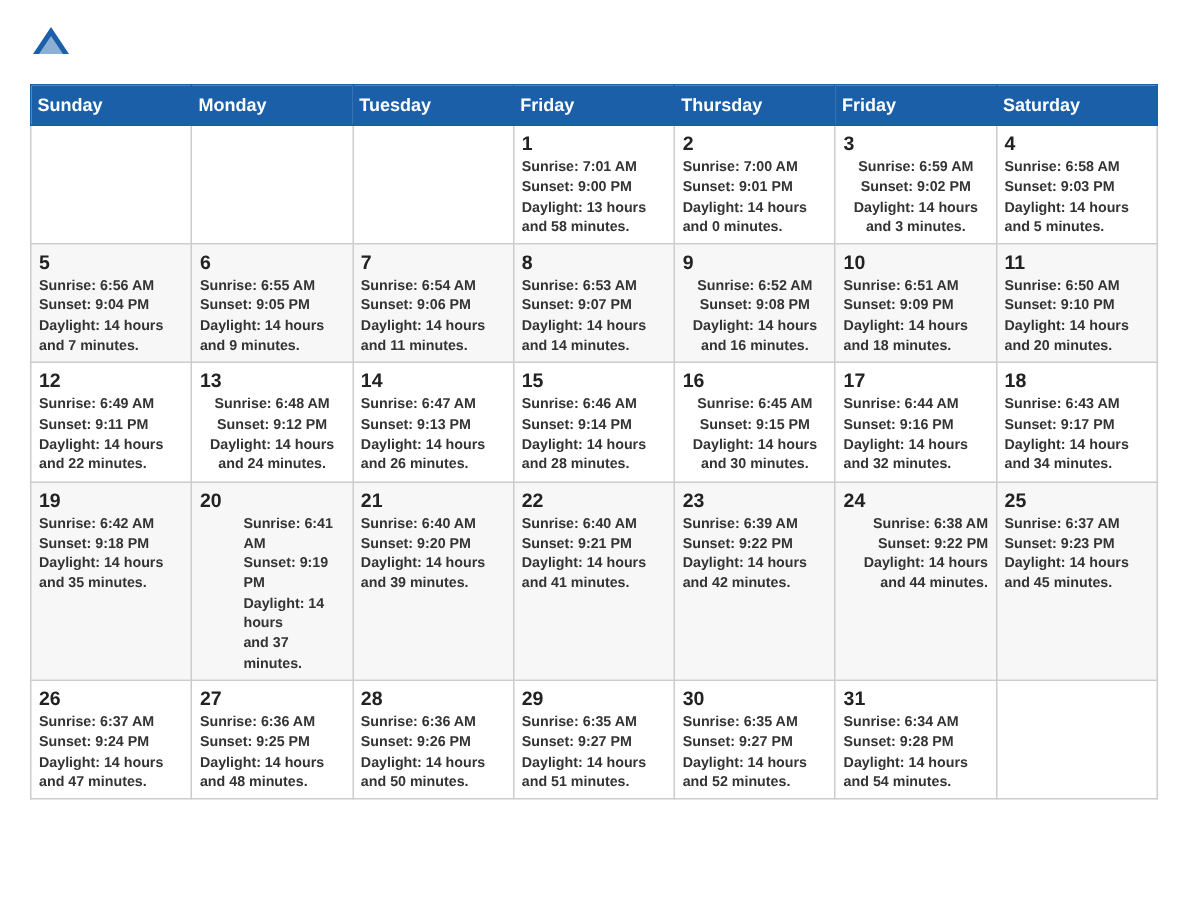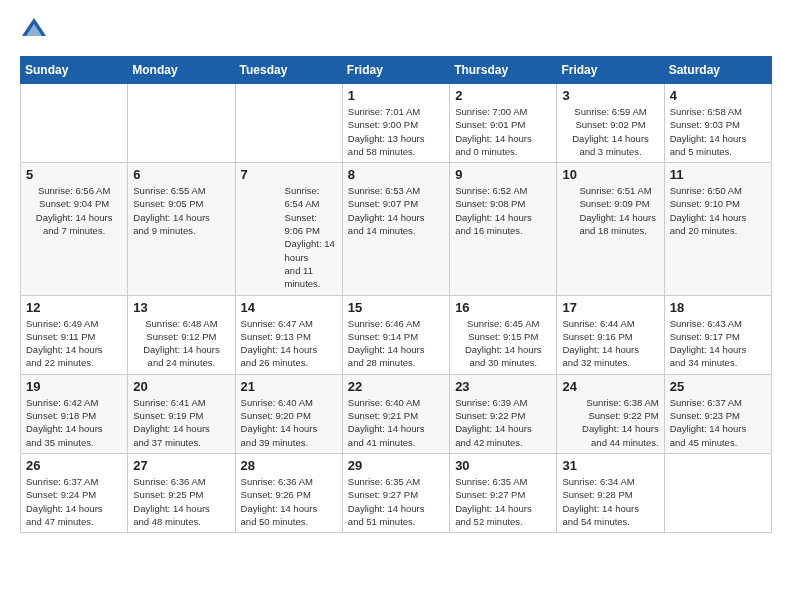--- a/index.html
+++ b/index.html
@@ -83,20 +83,21 @@
     .day-number {
       font-size: 13px;
       font-weight: bold;
       color: #222;
       margin-bottom: 2px;
     }
     .day-info {
       font-size: 9.5px;
       color: #333;
       line-height: 1.4;
+      font-weight: bold;
     }
     .empty {
       background: #fff !important;
     }
   </style>
 </head>
 <body>
 
 <div class="page">
   <div class="header">
@@ -158,56 +159,56 @@
             <div class="day-number">4</div>
             <div class="day-info" style="white-space: pre-line;">Sunrise: 6:58 AM
 Sunset: 9:03 PM
 Daylight: 14 hours
 and 5 minutes.</div>
           </td>
         </tr>
         <tr>
           <td>
             <div class="day-number">5</div>
-            <div class="day-info" style="white-space: pre-line; text-align: center;">Sunrise: 6:56 AM
+            <div class="day-info" style="white-space: pre-line;">Sunrise: 6:56 AM
 Sunset: 9:04 PM
 Daylight: 14 hours
 and 7 minutes.</div>
           </td>
           <td>
             <div class="day-number">6</div>
             <div class="day-info" style="white-space: pre-line;">Sunrise: 6:55 AM
 Sunset: 9:05 PM
 Daylight: 14 hours
 and 9 minutes.</div>
           </td>
           <td>
             <div class="day-number">7</div>
-            <div class="day-info" style="white-space: pre-line; margin-left: 44px;">Sunrise: 6:54 AM
+            <div class="day-info" style="white-space: pre-line;">Sunrise: 6:54 AM
 Sunset: 9:06 PM
 Daylight: 14 hours
 and 11 minutes.</div>
           </td>
           <td>
             <div class="day-number">8</div>
             <div class="day-info" style="white-space: pre-line;">Sunrise: 6:53 AM
 Sunset: 9:07 PM
 Daylight: 14 hours
 and 14 minutes.</div>
           </td>
           <td>
             <div class="day-number">9</div>
-            <div class="day-info" style="white-space: pre-line;">Sunrise: 6:52 AM
+            <div class="day-info" style="white-space: pre-line; text-align: center;">Sunrise: 6:52 AM
 Sunset: 9:08 PM
 Daylight: 14 hours
 and 16 minutes.</div>
           </td>
           <td>
             <div class="day-number">10</div>
-            <div class="day-info" style="white-space: pre-line; margin-left: 17px;">Sunrise: 6:51 AM
+            <div class="day-info" style="white-space: pre-line;">Sunrise: 6:51 AM
 Sunset: 9:09 PM
 Daylight: 14 hours
 and 18 minutes.</div>
           </td>
           <td>
             <div class="day-number">11</div>
             <div class="day-info" style="white-space: pre-line;">Sunrise: 6:50 AM
 Sunset: 9:10 PM
 Daylight: 14 hours
 and 20 minutes.</div>
@@ -267,21 +268,21 @@
         <tr>
           <td>
             <div class="day-number">19</div>
             <div class="day-info" style="white-space: pre-line;">Sunrise: 6:42 AM
 Sunset: 9:18 PM
 Daylight: 14 hours
 and 35 minutes.</div>
           </td>
           <td>
             <div class="day-number">20</div>
-            <div class="day-info" style="white-space: pre-line;">Sunrise: 6:41 AM
+            <div class="day-info" style="white-space: pre-line; margin-left: 29px;">Sunrise: 6:41 AM
 Sunset: 9:19 PM
 Daylight: 14 hours
 and 37 minutes.</div>
           </td>
           <td>
             <div class="day-number">21</div>
             <div class="day-info" style="white-space: pre-line;">Sunrise: 6:40 AM
 Sunset: 9:20 PM
 Daylight: 14 hours
 and 39 minutes.</div>

